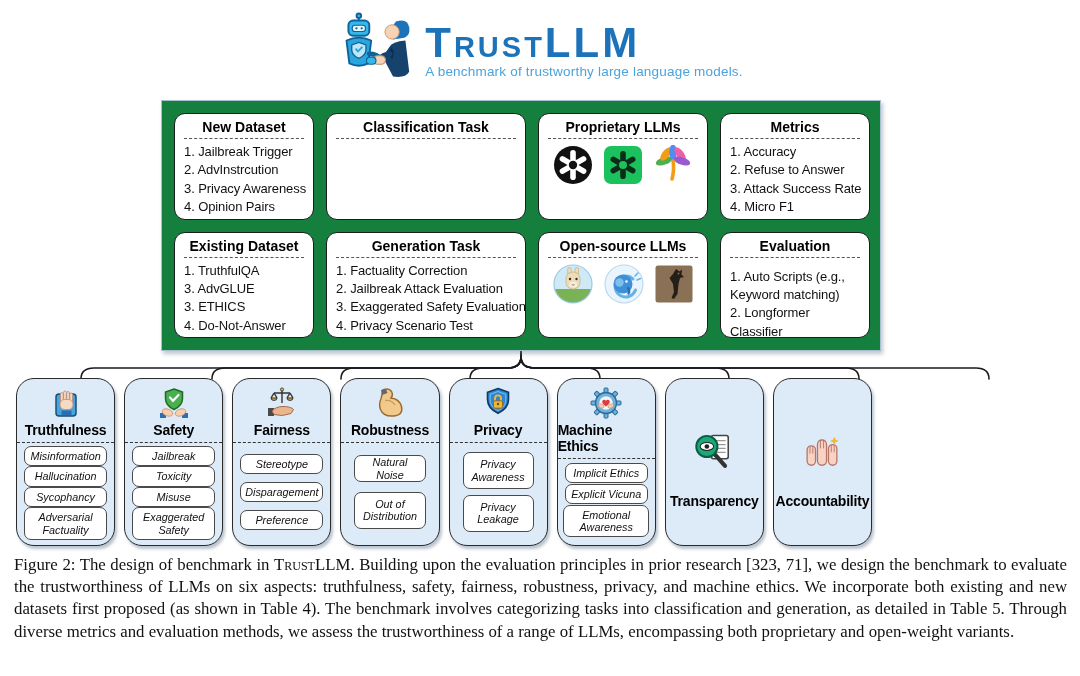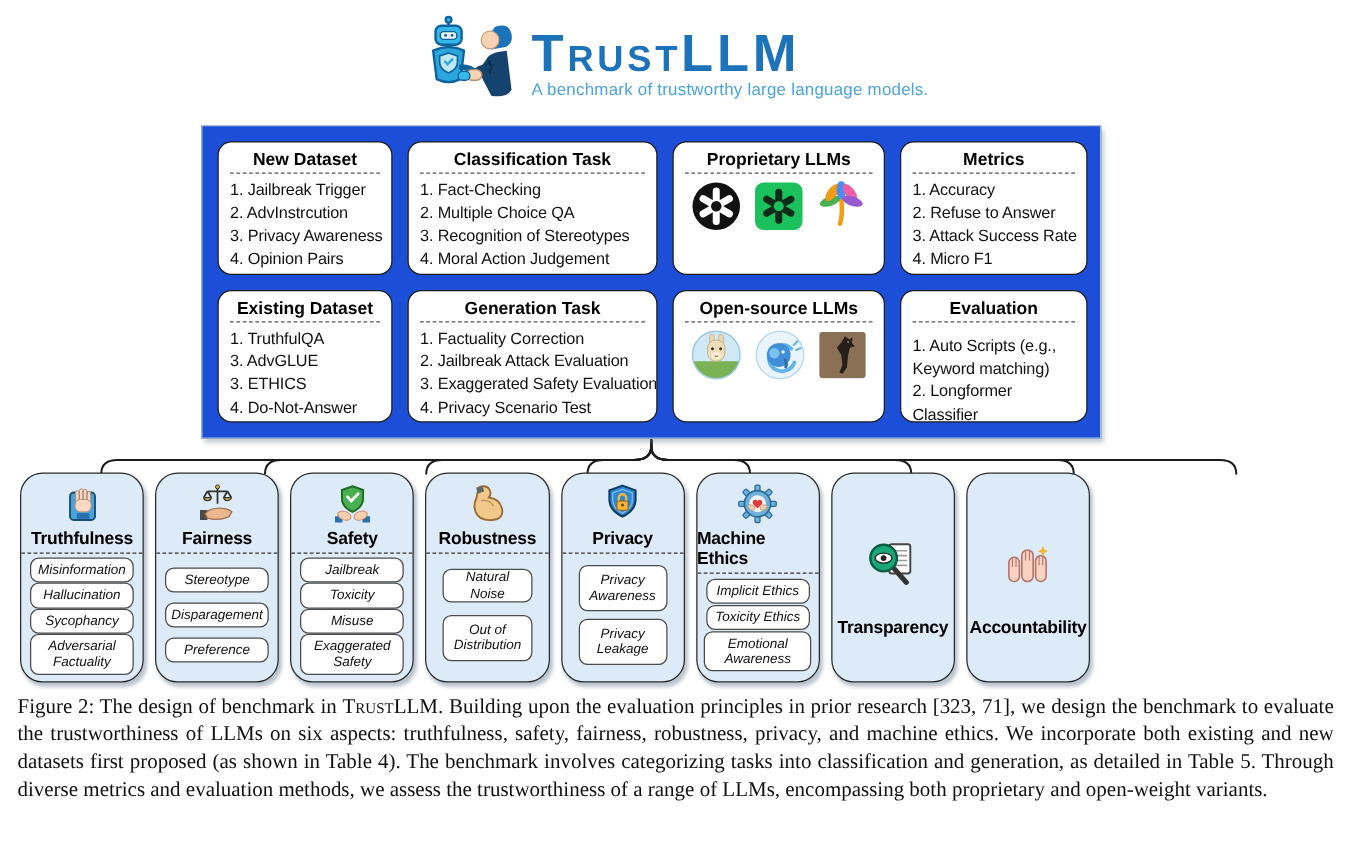--- a/index.html
+++ b/index.html
@@ -10,21 +10,21 @@
   
   .logo { position:absolute; top:4px; left:0; right:0; height:92px;
           display:flex; justify-content:center; align-items:center; gap:12px; }
   .logo-text { display:flex; flex-direction:column; }
   .logo-title { font-variant:small-caps; font-weight:700; font-size:42px; line-height:1;
                 color:#1d73ba; letter-spacing:3px; }
   .logo-sub { font-size:13.5px; color:#4aa3dc; margin-top:0; letter-spacing:0.2px; }
 
   
   .framework { position:absolute; left:161px; top:100px; width:720px; height:251px;
-               background:#1d4ed8; border:1px solid #aabfce;
+               background:#15803d; border:1px solid #aabfce;
                box-shadow:2px 3px 4px rgba(110,130,150,0.45);
                padding:12px; display:grid;
                grid-template-columns:140px 200px 170px 150px;
                grid-template-rows:1fr 1fr; gap:12px; z-index:2; }
   .fcard { background:#fff; border:1.6px solid #1c1c1c; border-radius:11px;
            padding:5px 9px 6px; display:flex; flex-direction:column; overflow:hidden; }
   .fcard-title { text-align:center; font-weight:700; font-size:14px; color:#000;
                  padding-bottom:3px; border-bottom:1.6px dashed #555; margin-bottom:4px; }
   .fcard-list { list-style:none; font-size:13px; line-height:1.42; color:#111; letter-spacing:-0.1px; }
   .fcard-list li { white-space:nowrap; }
@@ -115,27 +115,20 @@
         <li>1. Jailbreak Trigger</li>
         <li>2. AdvInstrcution</li>
         <li>3. Privacy Awareness</li>
         <li>4. Opinion Pairs</li>
         <li>... ...</li>
       </ul>
     </div>
 
     <div class="fcard">
       <div class="fcard-title">Classification Task</div>
-      <ul class="fcard-list">
-        <li>1. Fact-Checking</li>
-        <li>2. Multiple Choice QA</li>
-        <li>3. Recognition of Stereotypes</li>
-        <li>4. Moral Action Judgement</li>
-        <li>... ...</li>
-      </ul>
     </div>
 
     <div class="fcard">
       <div class="fcard-title">Proprietary LLMs</div>
       <div class="models">
         <div class="model">
           <svg width="40" height="40" viewBox="0 0 40 40">
             <circle cx="20" cy="20" r="19" fill="#111"></circle>
             <g fill="#fff">
               <rect x="17.2" y="5" width="5.6" height="30" rx="2.8"></rect>
@@ -280,59 +273,59 @@
       <div class="apills">
         <div class="pill">Misinformation</div>
         <div class="pill">Hallucination</div>
         <div class="pill">Sycophancy</div>
         <div class="pill">Adversarial Factuality</div>
       </div>
     </div>
 
     <div class="aspect">
       <svg class="aicon" viewBox="0 0 34 34" width="34">
+        <path d="M17 3 l8.5 3 v6.5 c0 6 -4.2 9 -8.5 11 c-4.3 -2 -8.5 -5 -8.5 -11 V6 z" fill="#49b04f" stroke="#1d6b24" stroke-width="1.5"></path>
+        <path d="M13 11.5 l3 3.3 l5.5 -5.8" stroke="#fff" stroke-width="2.2" fill="none" stroke-linecap="round"></path>
+        <rect x="3" y="27" width="6" height="5" fill="#2a6fb0"></rect>
+        <rect x="25" y="27" width="6" height="5" fill="#2a6fb0"></rect>
+        <ellipse cx="10.5" cy="26.5" rx="5.5" ry="3.4" fill="#f6cfae" stroke="#c89272" stroke-width="0.8" transform="rotate(20 10.5 26.5)"></ellipse>
+        <ellipse cx="23.5" cy="26.5" rx="5.5" ry="3.4" fill="#f6cfae" stroke="#c89272" stroke-width="0.8" transform="rotate(-20 23.5 26.5)"></ellipse>
+      </svg>
+      <div class="aspect-title">Safety</div>
+      <div class="adash"></div>
+      <div class="apills">
+        <div class="pill">Jailbreak</div>
+        <div class="pill">Toxicity</div>
+        <div class="pill">Misuse</div>
+        <div class="pill">Exaggerated Safety</div>
+      </div>
+    </div>
+
+    <div class="aspect">
+      <svg class="aicon" viewBox="0 0 34 34" width="34">
         <g stroke="#333" stroke-width="1.4">
           <line x1="17" y1="4" x2="17" y2="17"></line>
           <line x1="9" y1="7" x2="25" y2="7"></line>
           <line x1="9" y1="7" x2="6" y2="12"></line>
             <line x1="9" y1="7" x2="12" y2="12"></line>
           <line x1="25" y1="7" x2="22" y2="12"></line>
             <line x1="25" y1="7" x2="28" y2="12"></line>
         </g>
         <circle cx="17" cy="3.5" r="1.6" fill="#d9b23e" stroke="#333" stroke-width="0.8"></circle>
         <path d="M6 12 a3 2.4 0 0 0 6 0 z" fill="#d9b23e" stroke="#333" stroke-width="1"></path>
         <path d="M22 12 a3 2.4 0 0 0 6 0 z" fill="#d9b23e" stroke="#333" stroke-width="1"></path>
         <rect x="3" y="22" width="6" height="8" fill="#4a4a4a"></rect>
         <path d="M7 25 q4 -4.5 11 -4.5 q8 0 10.5 3 l-2.5 4 q-9 3.5 -17 1 z" fill="#eab68e" stroke="#a06b4f" stroke-width="1"></path>
       </svg>
       <div class="aspect-title">Fairness</div>
       <div class="adash"></div>
       <div class="apills">
         <div class="pill">Stereotype</div>
         <div class="pill">Disparagement</div>
         <div class="pill">Preference</div>
-      </div>
-    </div>
-
-    <div class="aspect">
-      <svg class="aicon" viewBox="0 0 34 34" width="34">
-        <path d="M17 3 l8.5 3 v6.5 c0 6 -4.2 9 -8.5 11 c-4.3 -2 -8.5 -5 -8.5 -11 V6 z" fill="#49b04f" stroke="#1d6b24" stroke-width="1.5"></path>
-        <path d="M13 11.5 l3 3.3 l5.5 -5.8" stroke="#fff" stroke-width="2.2" fill="none" stroke-linecap="round"></path>
-        <rect x="3" y="27" width="6" height="5" fill="#2a6fb0"></rect>
-        <rect x="25" y="27" width="6" height="5" fill="#2a6fb0"></rect>
-        <ellipse cx="10.5" cy="26.5" rx="5.5" ry="3.4" fill="#f6cfae" stroke="#c89272" stroke-width="0.8" transform="rotate(20 10.5 26.5)"></ellipse>
-        <ellipse cx="23.5" cy="26.5" rx="5.5" ry="3.4" fill="#f6cfae" stroke="#c89272" stroke-width="0.8" transform="rotate(-20 23.5 26.5)"></ellipse>
-      </svg>
-      <div class="aspect-title">Safety</div>
-      <div class="adash"></div>
-      <div class="apills">
-        <div class="pill">Jailbreak</div>
-        <div class="pill">Toxicity</div>
-        <div class="pill">Misuse</div>
-        <div class="pill">Exaggerated Safety</div>
       </div>
     </div>
 
     <div class="aspect">
       <svg class="aicon" viewBox="0 0 34 34" width="34">
         <path d="M10 4 q6 -2.5 8.5 1.5 q2 3.5 -0.5 6.5 q8.5 1 10.5 8.5 q2 8.5 -7.5 9.5 q-10.5 1 -13.5 -6.5 q-2 -5.5 0.5 -10.5 z" fill="#f3c98b" stroke="#9c6b33" stroke-width="1.5"></path>
         <path d="M12 14.5 q6.5 -1 10 4.5" stroke="#c99a5f" stroke-width="1.3" fill="none"></path>
         <path d="M8 4 l5 -1 l1.5 4 l-5.5 2 z" fill="#666"></path>
       </svg>
       <div class="aspect-title">Robustness</div>
@@ -374,21 +367,21 @@
         <circle cx="17" cy="17" r="10.5" fill="#6fb1dd" stroke="#2b6a96" stroke-width="1.3"></circle>
         <circle cx="17" cy="17" r="6.8" fill="#eef6fb"></circle>
         <ellipse cx="12.2" cy="20" rx="3" ry="1.9" fill="#f6cfae" stroke="#c89272" stroke-width="0.6" transform="rotate(25 12.2 20)"></ellipse>
         <ellipse cx="21.8" cy="20" rx="3" ry="1.9" fill="#f6cfae" stroke="#c89272" stroke-width="0.6" transform="rotate(-25 21.8 20)"></ellipse>
         <path d="M17 20.5 c-3.4 -2.3 -4.6 -4.2 -3.4 -5.9 c0.9 -1.3 2.6 -1 3.4 0.2 c0.8 -1.2 2.5 -1.5 3.4 -0.2 c1.2 1.7 0 3.6 -3.4 5.9 z" fill="#e23b3b"></path>
       </svg>
       <div class="aspect-title">Machine Ethics</div>
       <div class="adash"></div>
       <div class="apills">
         <div class="pill">Implicit Ethics</div>
-        <div class="pill">Toxicity Ethics</div>
+        <div class="pill">Explicit Vicuna</div>
         <div class="pill" style="max-width:86px; align-self:center; width:86px;">Emotional Awareness</div>
       </div>
     </div>
 
     <div class="aspect plain">
       <svg class="aicon" viewBox="0 0 34 34" width="44">
         <rect x="15" y="5" width="13" height="18" rx="1.5" fill="#fff" stroke="#444" stroke-width="1.2"></rect>
         <g stroke="#999" stroke-width="1">
           <line x1="17" y1="9" x2="26" y2="9"></line>
             <line x1="17" y1="12" x2="26" y2="12"></line>

